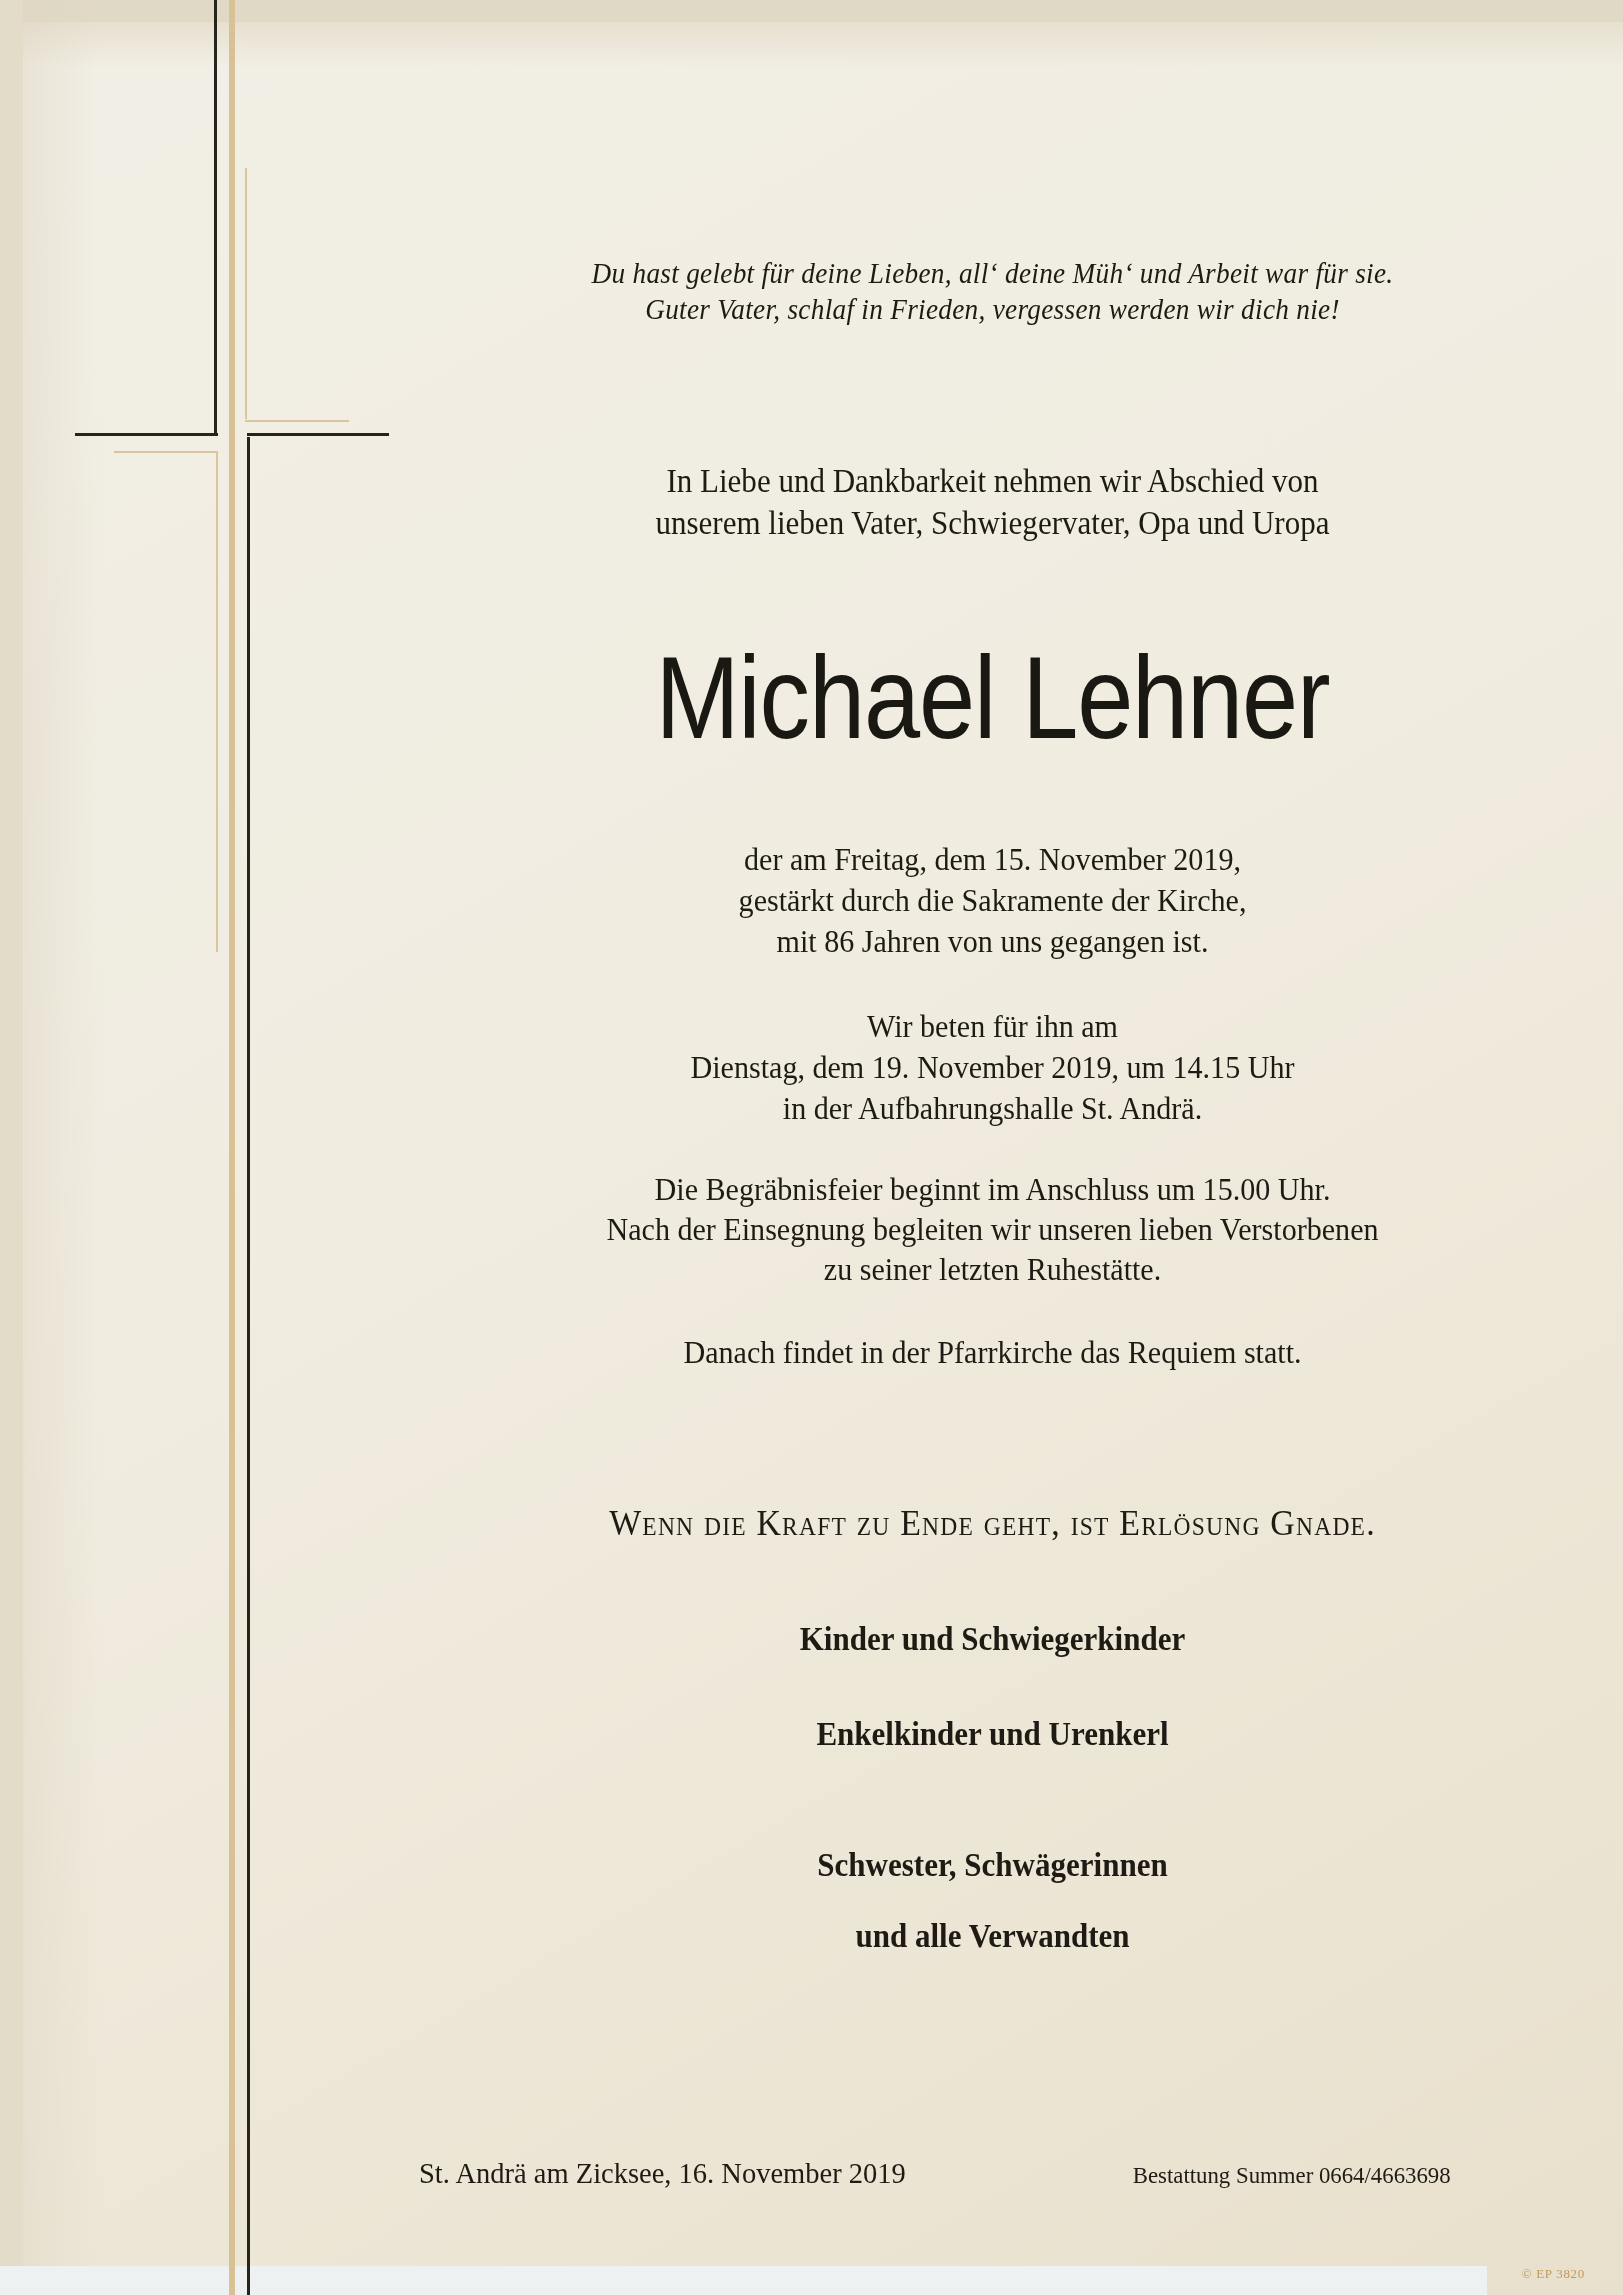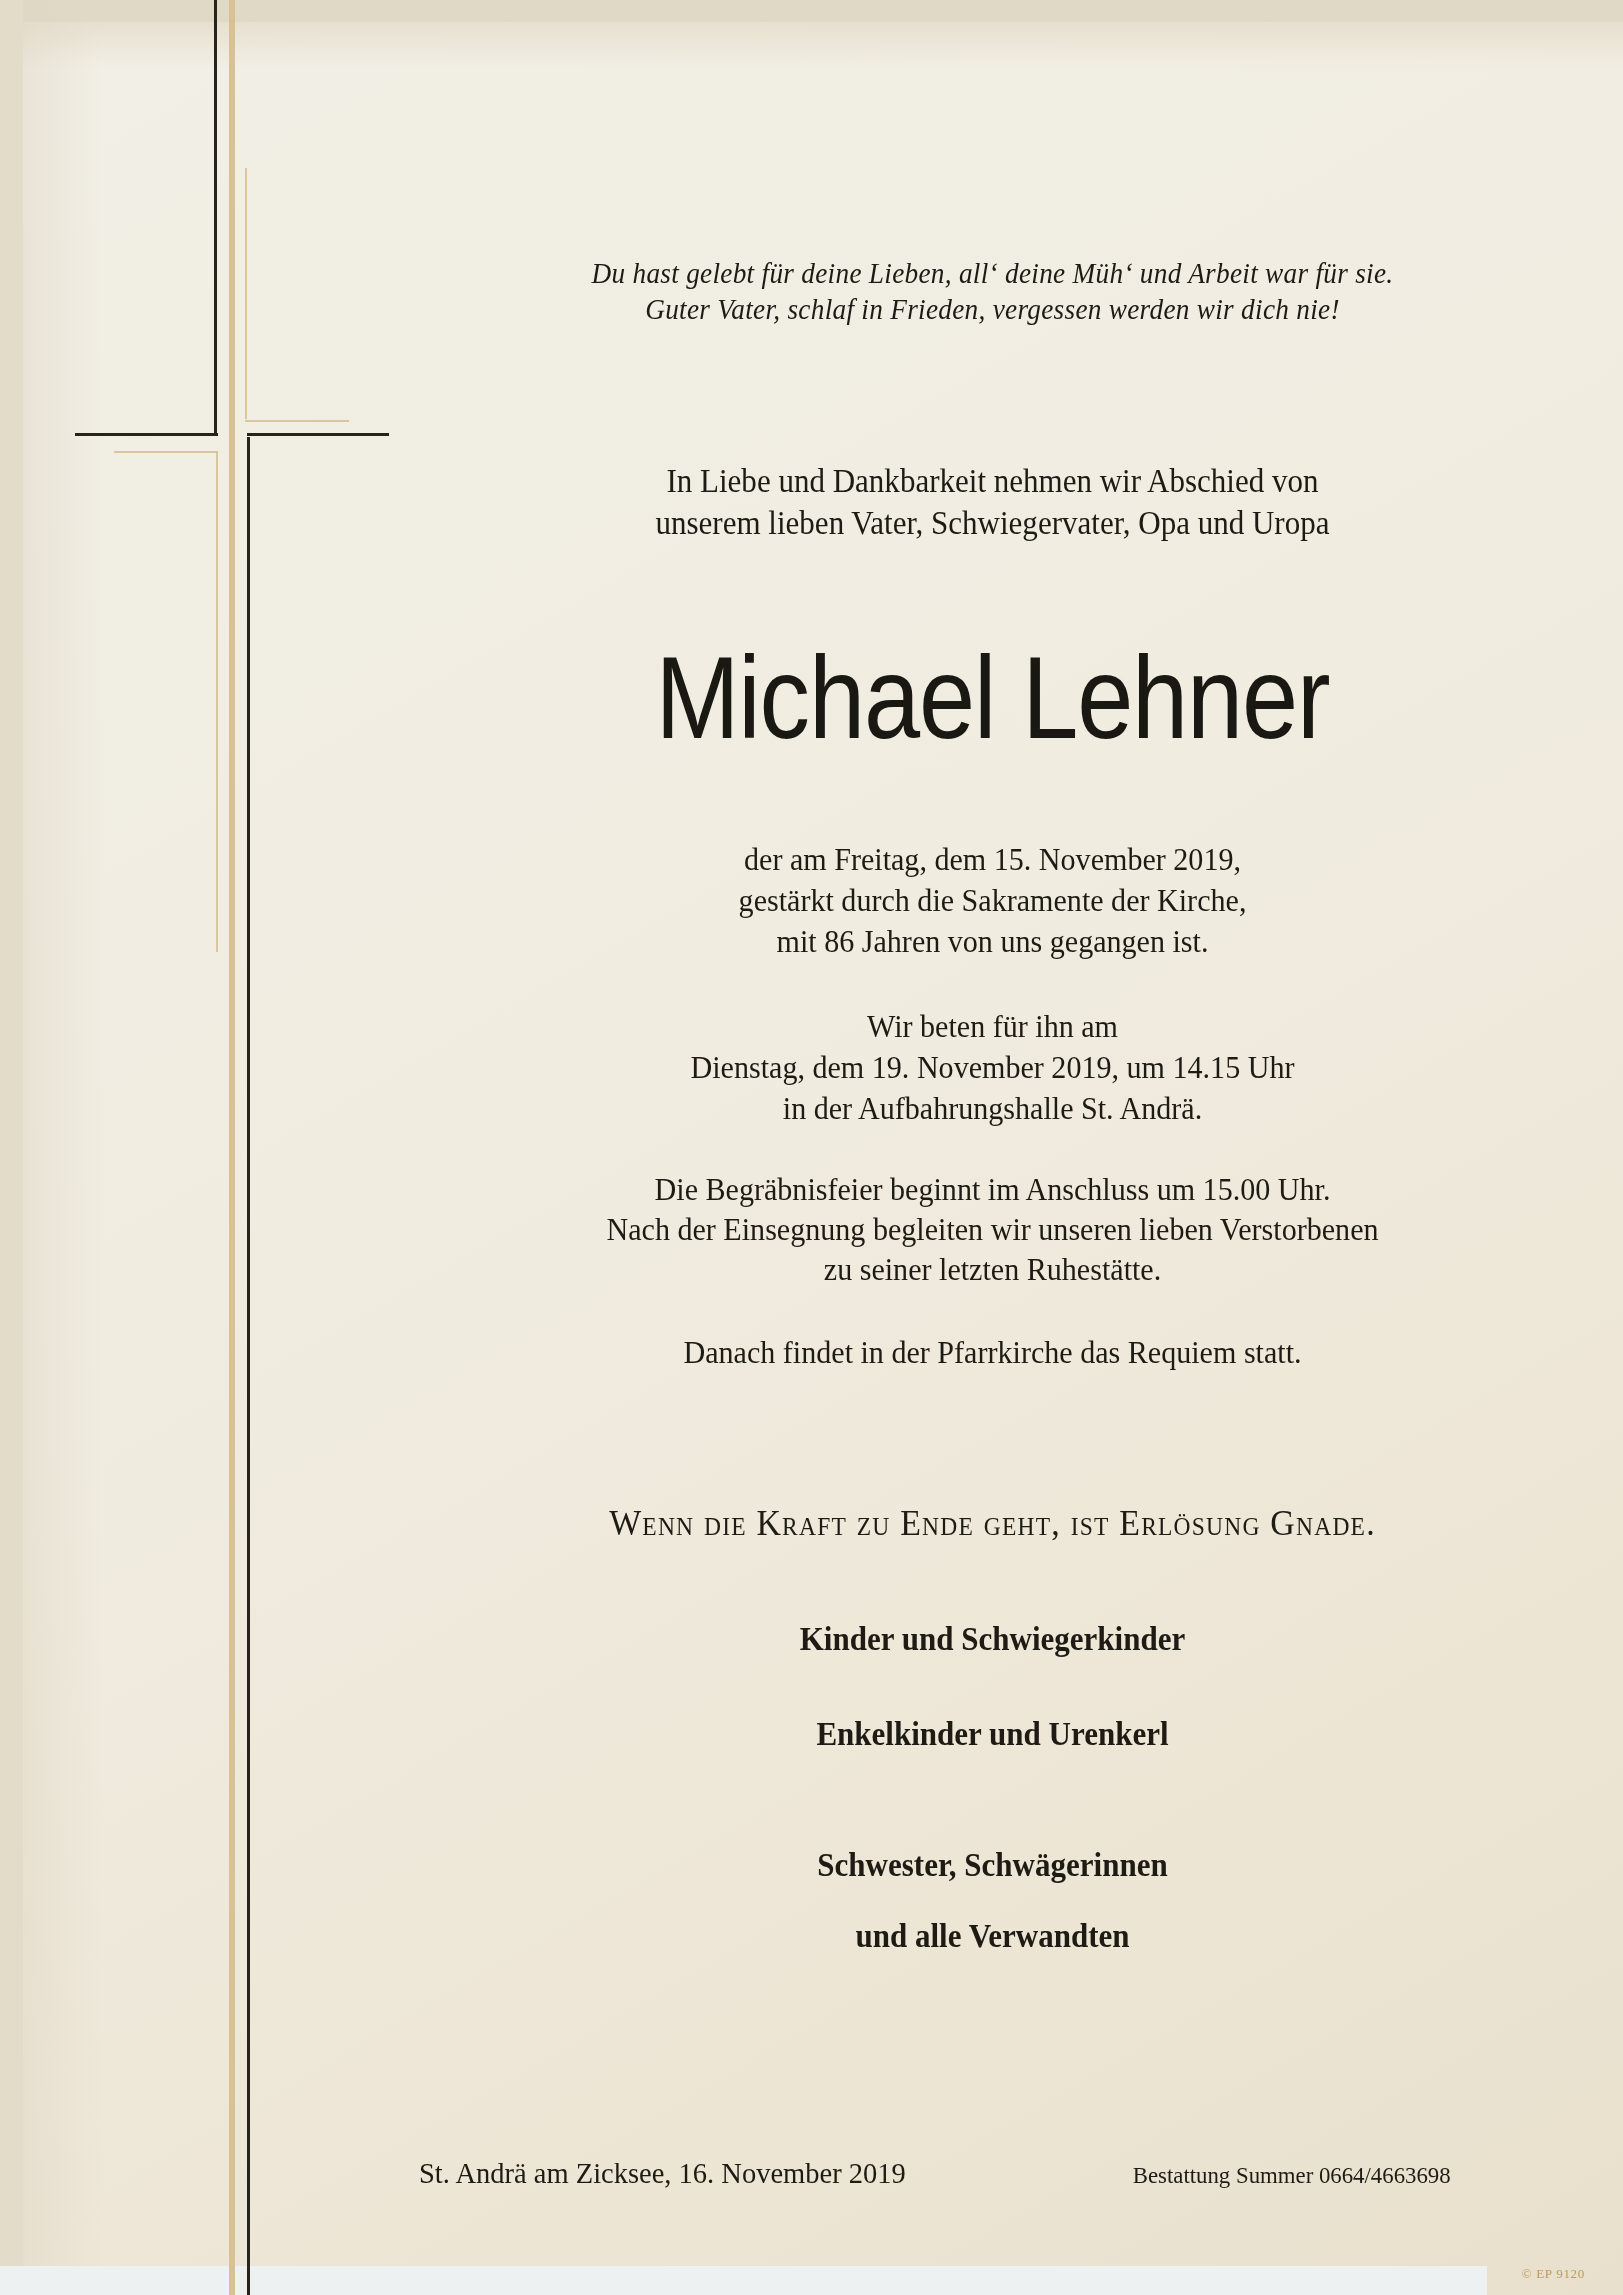--- a/index.html
+++ b/index.html
@@ -126,16 +126,16 @@
   <div class="tb motto">Wenn die Kraft zu Ende geht, ist Erlösung Gnade.</div>
 
   <div class="tb mourner m1">Kinder und Schwiegerkinder</div>
   <div class="tb mourner m2">Enkelkinder und Urenkerl</div>
   <div class="tb mourner m3">Schwester, Schwägerinnen</div>
   <div class="tb mourner m4">und alle Verwandten</div>
 
   <div class="footer-left">St. Andrä am Zicksee, 16. November 2019</div>
   <div class="footer-right">Bestattung Summer 0664/4663698</div>
 
-  <div class="print-code">© EP 9120</div>
+  <div class="print-code">© EP 3820</div>
 
 </div>
 
 
 </body></html>

